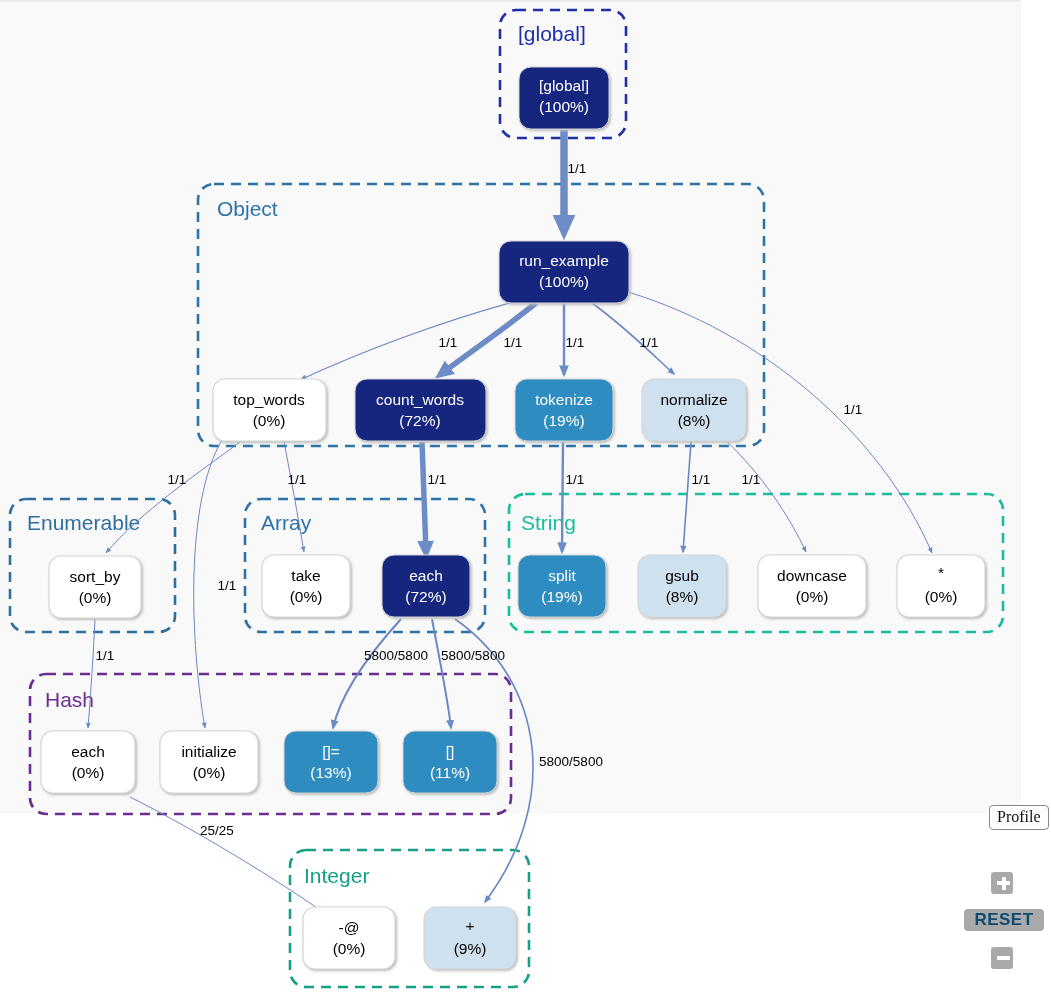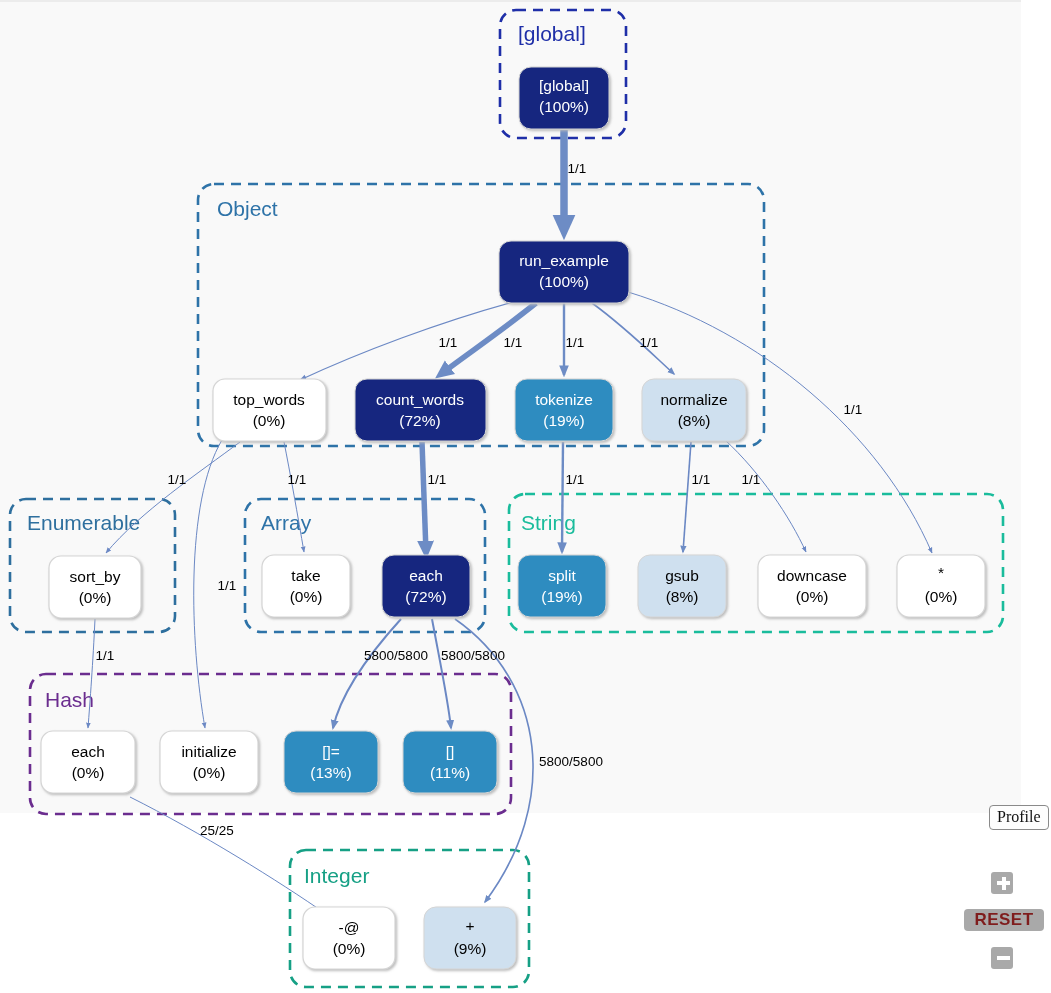--- a/index.html
+++ b/index.html
@@ -13,21 +13,21 @@
   .nodetext.dark{fill:#000000;}
   .nodetext.light{fill:#ffffff;}
   .clusterlabel{font-family:"Liberation Sans",sans-serif;font-size:21px;}
   .edgelabel{font-family:"Liberation Sans",sans-serif;font-size:13.5px;fill:#000000;text-anchor:middle;}
   
   #controls{position:absolute;right:0;bottom:0;width:92px;height:200px;}
   #profile-btn{position:absolute;left:30px;top:12px;
     font-family:"Liberation Serif",serif;font-size:16px;color:#111;
     background:#fdfdfd;border:1px solid #8a8a8a;border-radius:4px;
     padding:2px 7px 3px 7px;white-space:nowrap;cursor:pointer;}
-  .zbtn{position:absolute;background:#a9a9a9;color:#7f1d1d;border:none;
+  .zbtn{position:absolute;background:#a9a9a9;color:#0c4a6e;border:none;
     font-family:"Liberation Sans",sans-serif;font-weight:bold;cursor:pointer;
     display:flex;align-items:center;justify-content:center;}
   #zoom-in{left:32px;top:79px;width:22px;height:22px;border-radius:3px;font-size:20px;line-height:18px;}
   #zoom-reset{left:5px;top:116px;width:80px;height:22px;border-radius:4px;font-size:17px;letter-spacing:0.5px;}
   #zoom-out{left:32px;top:154px;width:22px;height:22px;border-radius:3px;font-size:20px;line-height:14px;}
   .plus-h,.plus-v,.minus-h{position:absolute;background:#ffffff;}
   .plus-h{width:13px;height:4px;}
   .plus-v{width:4px;height:13px;}
   .minus-h{width:13px;height:4px;}
 </style>

